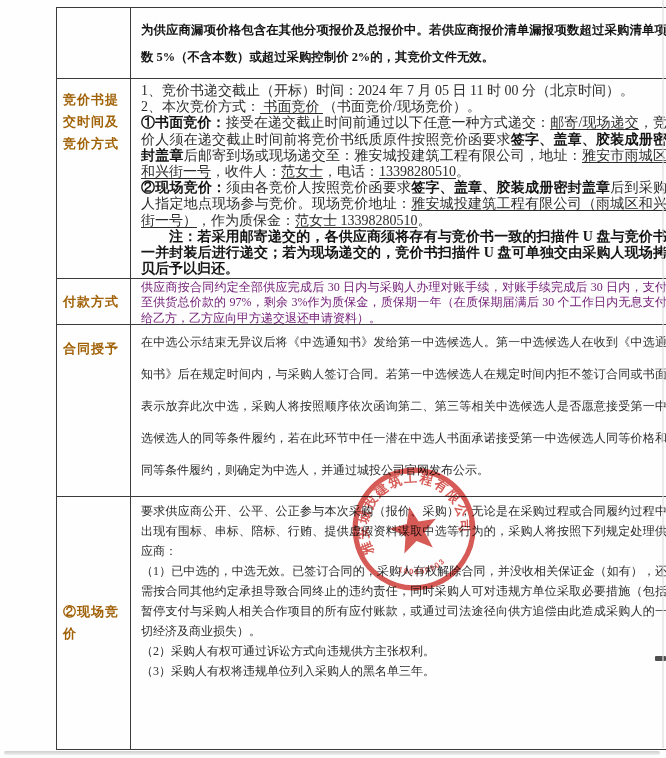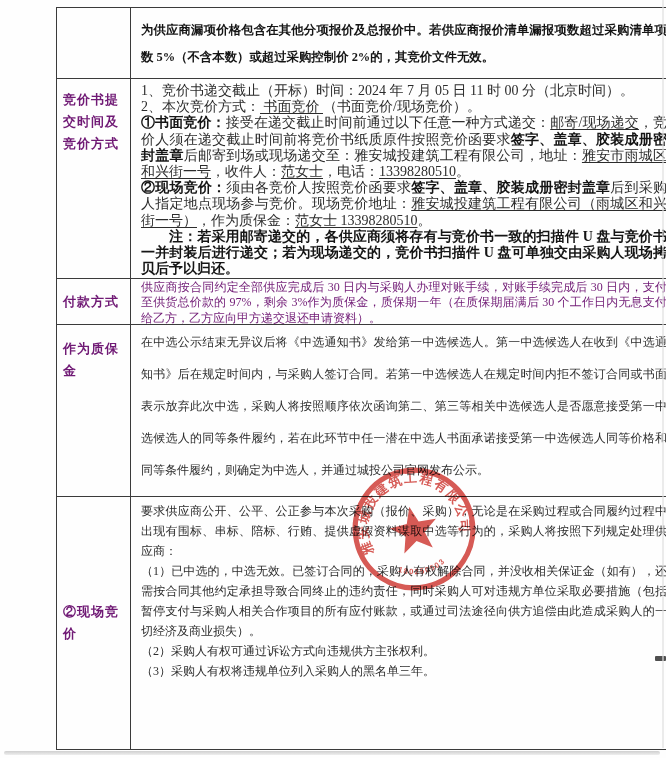--- a/index.html
+++ b/index.html
@@ -15,21 +15,21 @@
   #doc-table{
     position:absolute;left:56px;top:7px;width:620px;
     border:1.6px solid #3b3b3b;box-sizing:border-box;background:transparent;
   }
   .trow{display:flex;border-top:1px solid #3b3b3b;box-sizing:border-box;}
   .trow:first-child{border-top:none;}
   .thead{
     width:74px;min-width:74px;box-sizing:border-box;
     border-right:1px solid #3b3b3b;
     font-weight:bold;font-size:13px;line-height:22px;letter-spacing:1px;
-    color:#701a75;padding:10px 3px 0 6px;
+    color:#a16207;padding:10px 3px 0 6px;
   }
   .tcontent{
     flex:1;box-sizing:border-box;padding:2px 8px 0 10px;
     font-size:12px;color:#2c2c2c;text-align:justify;
   }
   .tcontent p{margin:0;}
   .seg-b{font-weight:bold;color:#151515;}
   .seg-u{text-decoration:underline;text-underline-offset:2px;}
   .p-indent{text-indent:2em;font-family:Liberation Serif, serif;}
 
@@ -92,21 +92,21 @@
           <p class="p-indent"><span class="seg-b ">注：若采用邮寄递交的，各供应商须将存有与竞价书一致的扫描件 U 盘与竞价书一并封装后进行递交；若为现场递交的，竞价书扫描件 U 盘可单独交由采购人现场拷贝后予以归还。</span></p>
         </div>
       </div>
       <div class="trow r3">
         <div class="thead">付款方式</div>
         <div class="tcontent">
           <p><span class="">供应商按合同约定全部供应完成后 30 日内与采购人办理对账手续，对账手续完成后 30 日内，支付至供货总价款的 97%，剩余 3%作为质保金，质保期一年（在质保期届满后 30 个工作日内无息支付给乙方，乙方应向甲方递交退还申请资料）。</span></p>
         </div>
       </div>
       <div class="trow r4">
-        <div class="thead">作为质保金</div>
+        <div class="thead">合同授予</div>
         <div class="tcontent">
           <p><span class="">在中选公示结束无异议后将《中选通知书》发给第一中选候选人。第一中选候选人在收到《中选通知书》后在规定时间内，与采购人签订合同。若第一中选候选人在规定时间内拒不签订合同或书面表示放弃此次中选，采购人将按照顺序依次函询第二、第三等相关中选候选人是否愿意接受第一中选候选人的同等条件履约，若在此环节中任一潜在中选人书面承诺接受第一中选候选人同等价格和同等条件履约，则确定为中选人，并通过城投公司官网发布公示。</span></p>
         </div>
       </div>
       <div class="trow r5">
         <div class="thead">②现场竞价</div>
         <div class="tcontent">
           <p><span class="">要求供应商公开、公平、公正参与本次采购（报价、采购），无论是在采购过程或合同履约过程中出现有围标、串标、陪标、行贿、提供虚假资料谋取中选等行为的，采购人将按照下列规定处理供应商：</span></p>
           <p><span class="">（1）已中选的，中选无效。已签订合同的，采购人有权解除合同，并没收相关保证金（如有），还需按合同其他约定承担导致合同终止的违约责任，同时采购人可对违规方单位采取必要措施（包括暂停支付与采购人相关合作项目的所有应付账款，或通过司法途径向供方追偿由此造成采购人的一切经济及商业损失）。</span></p>
           <p><span class="">（2）采购人有权可通过诉讼方式向违规供方主张权利。</span></p>

